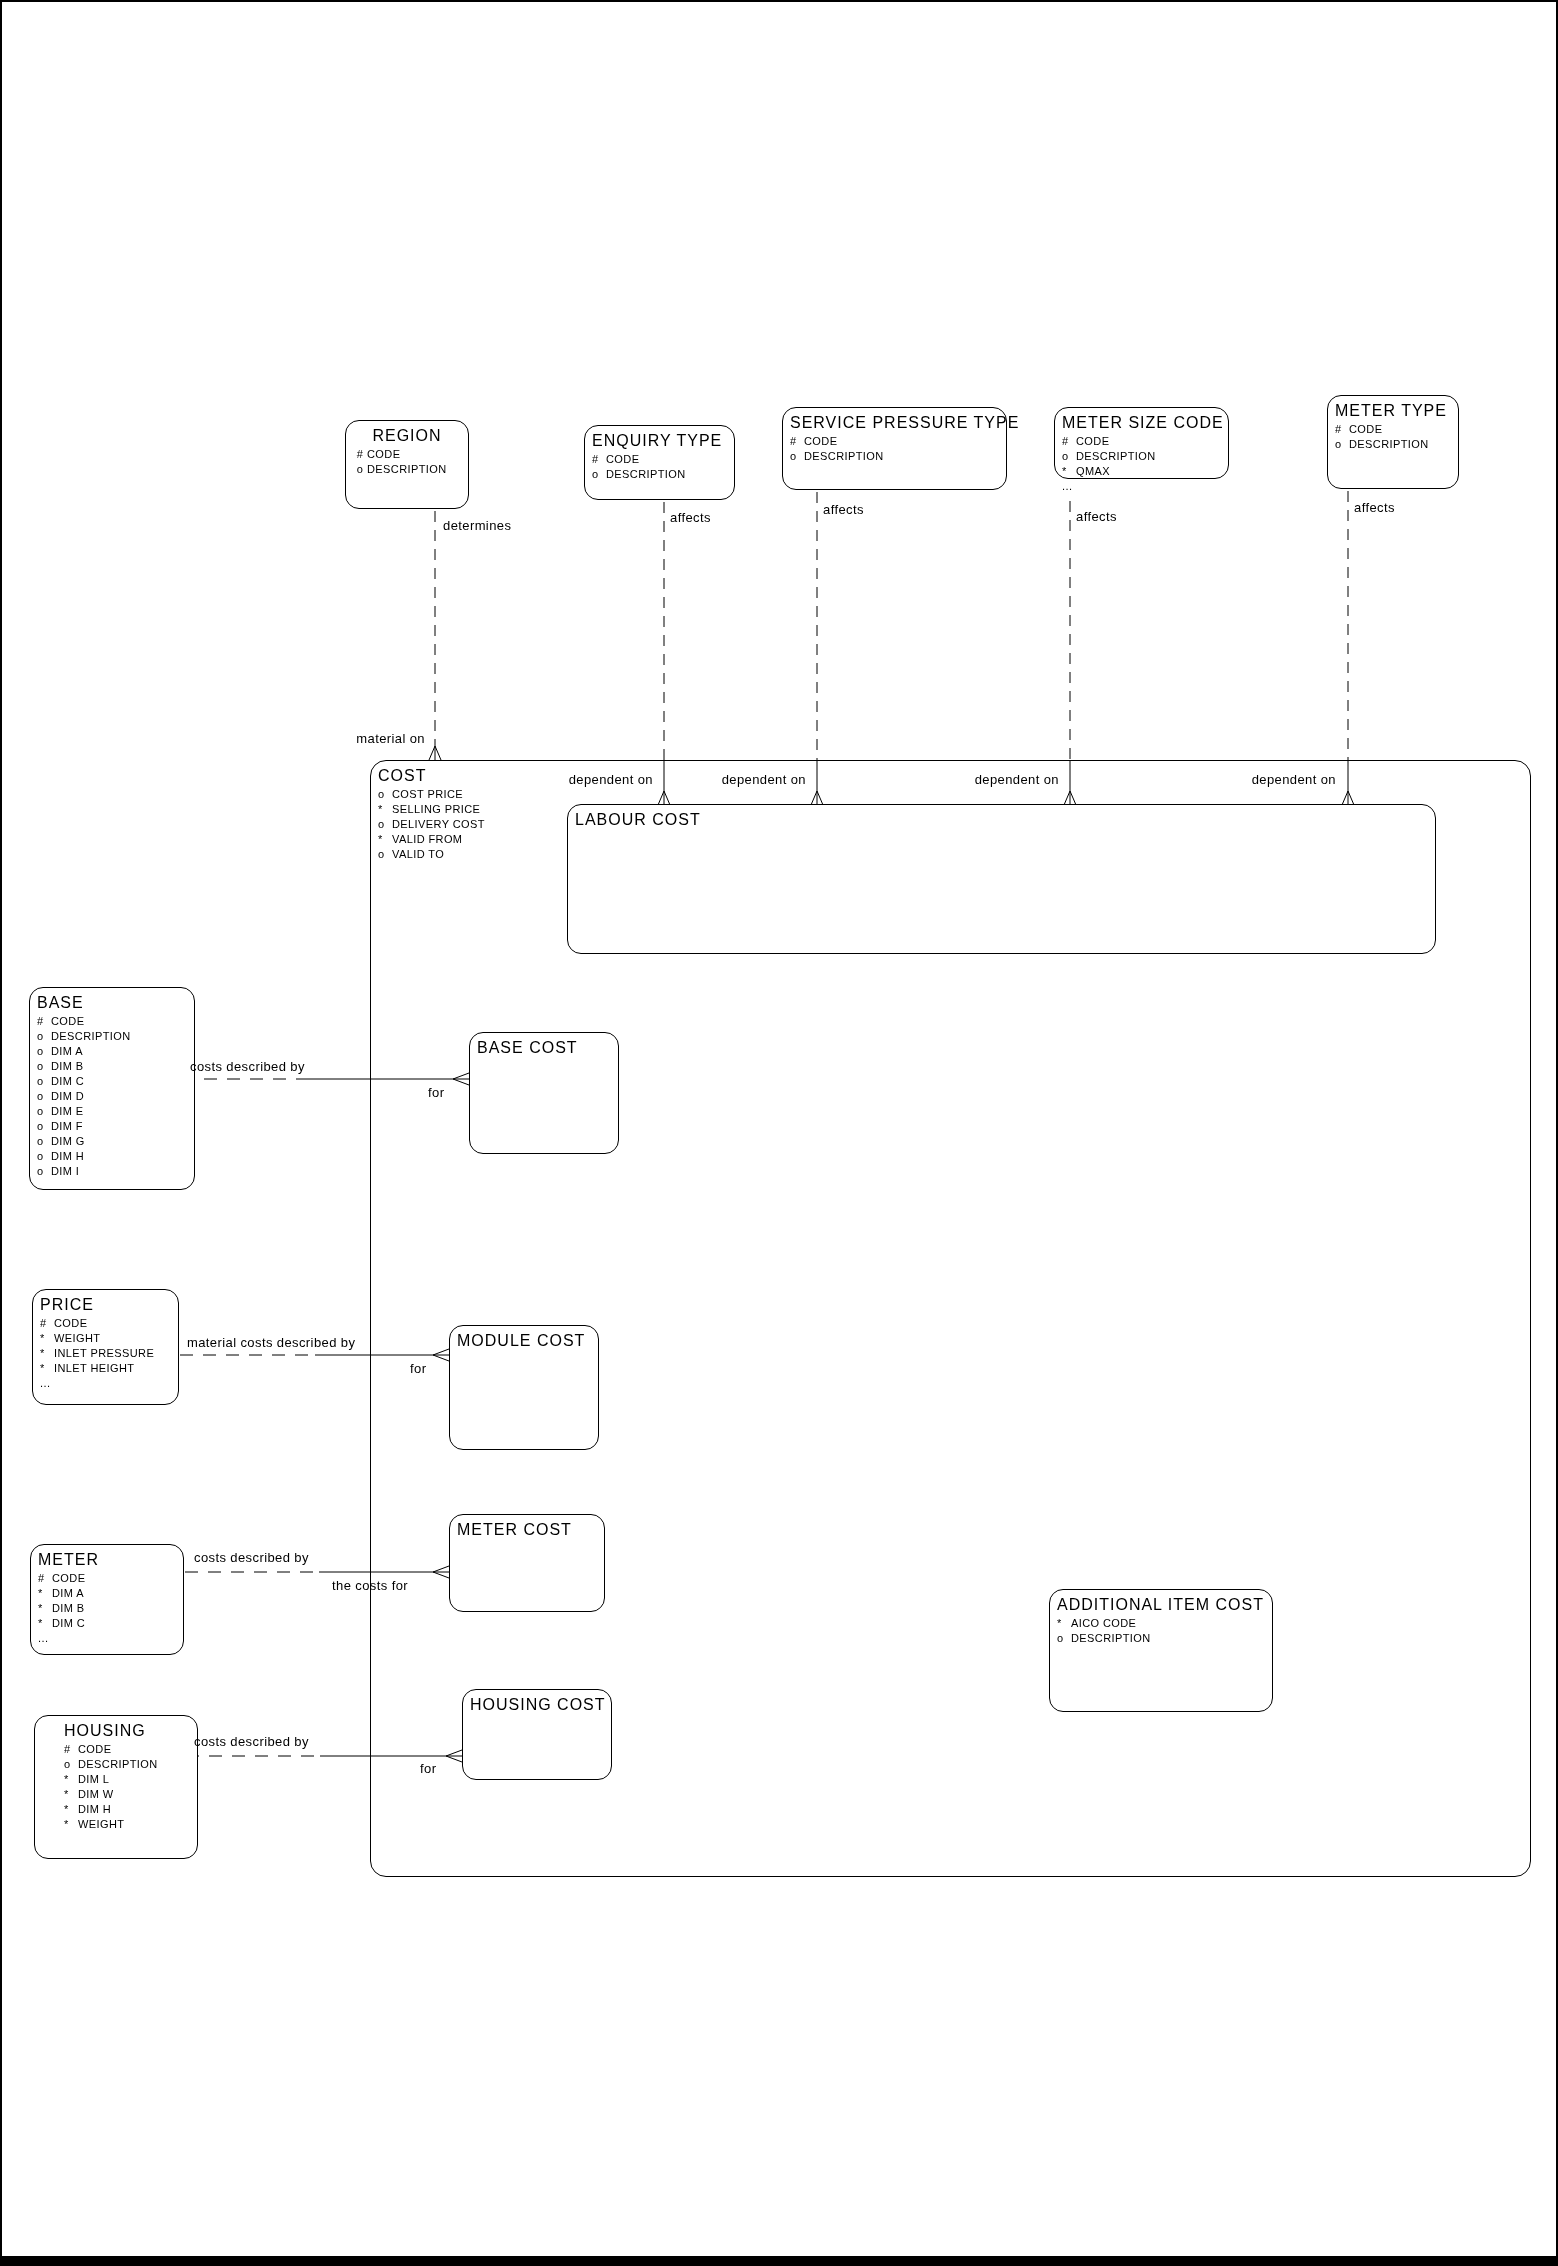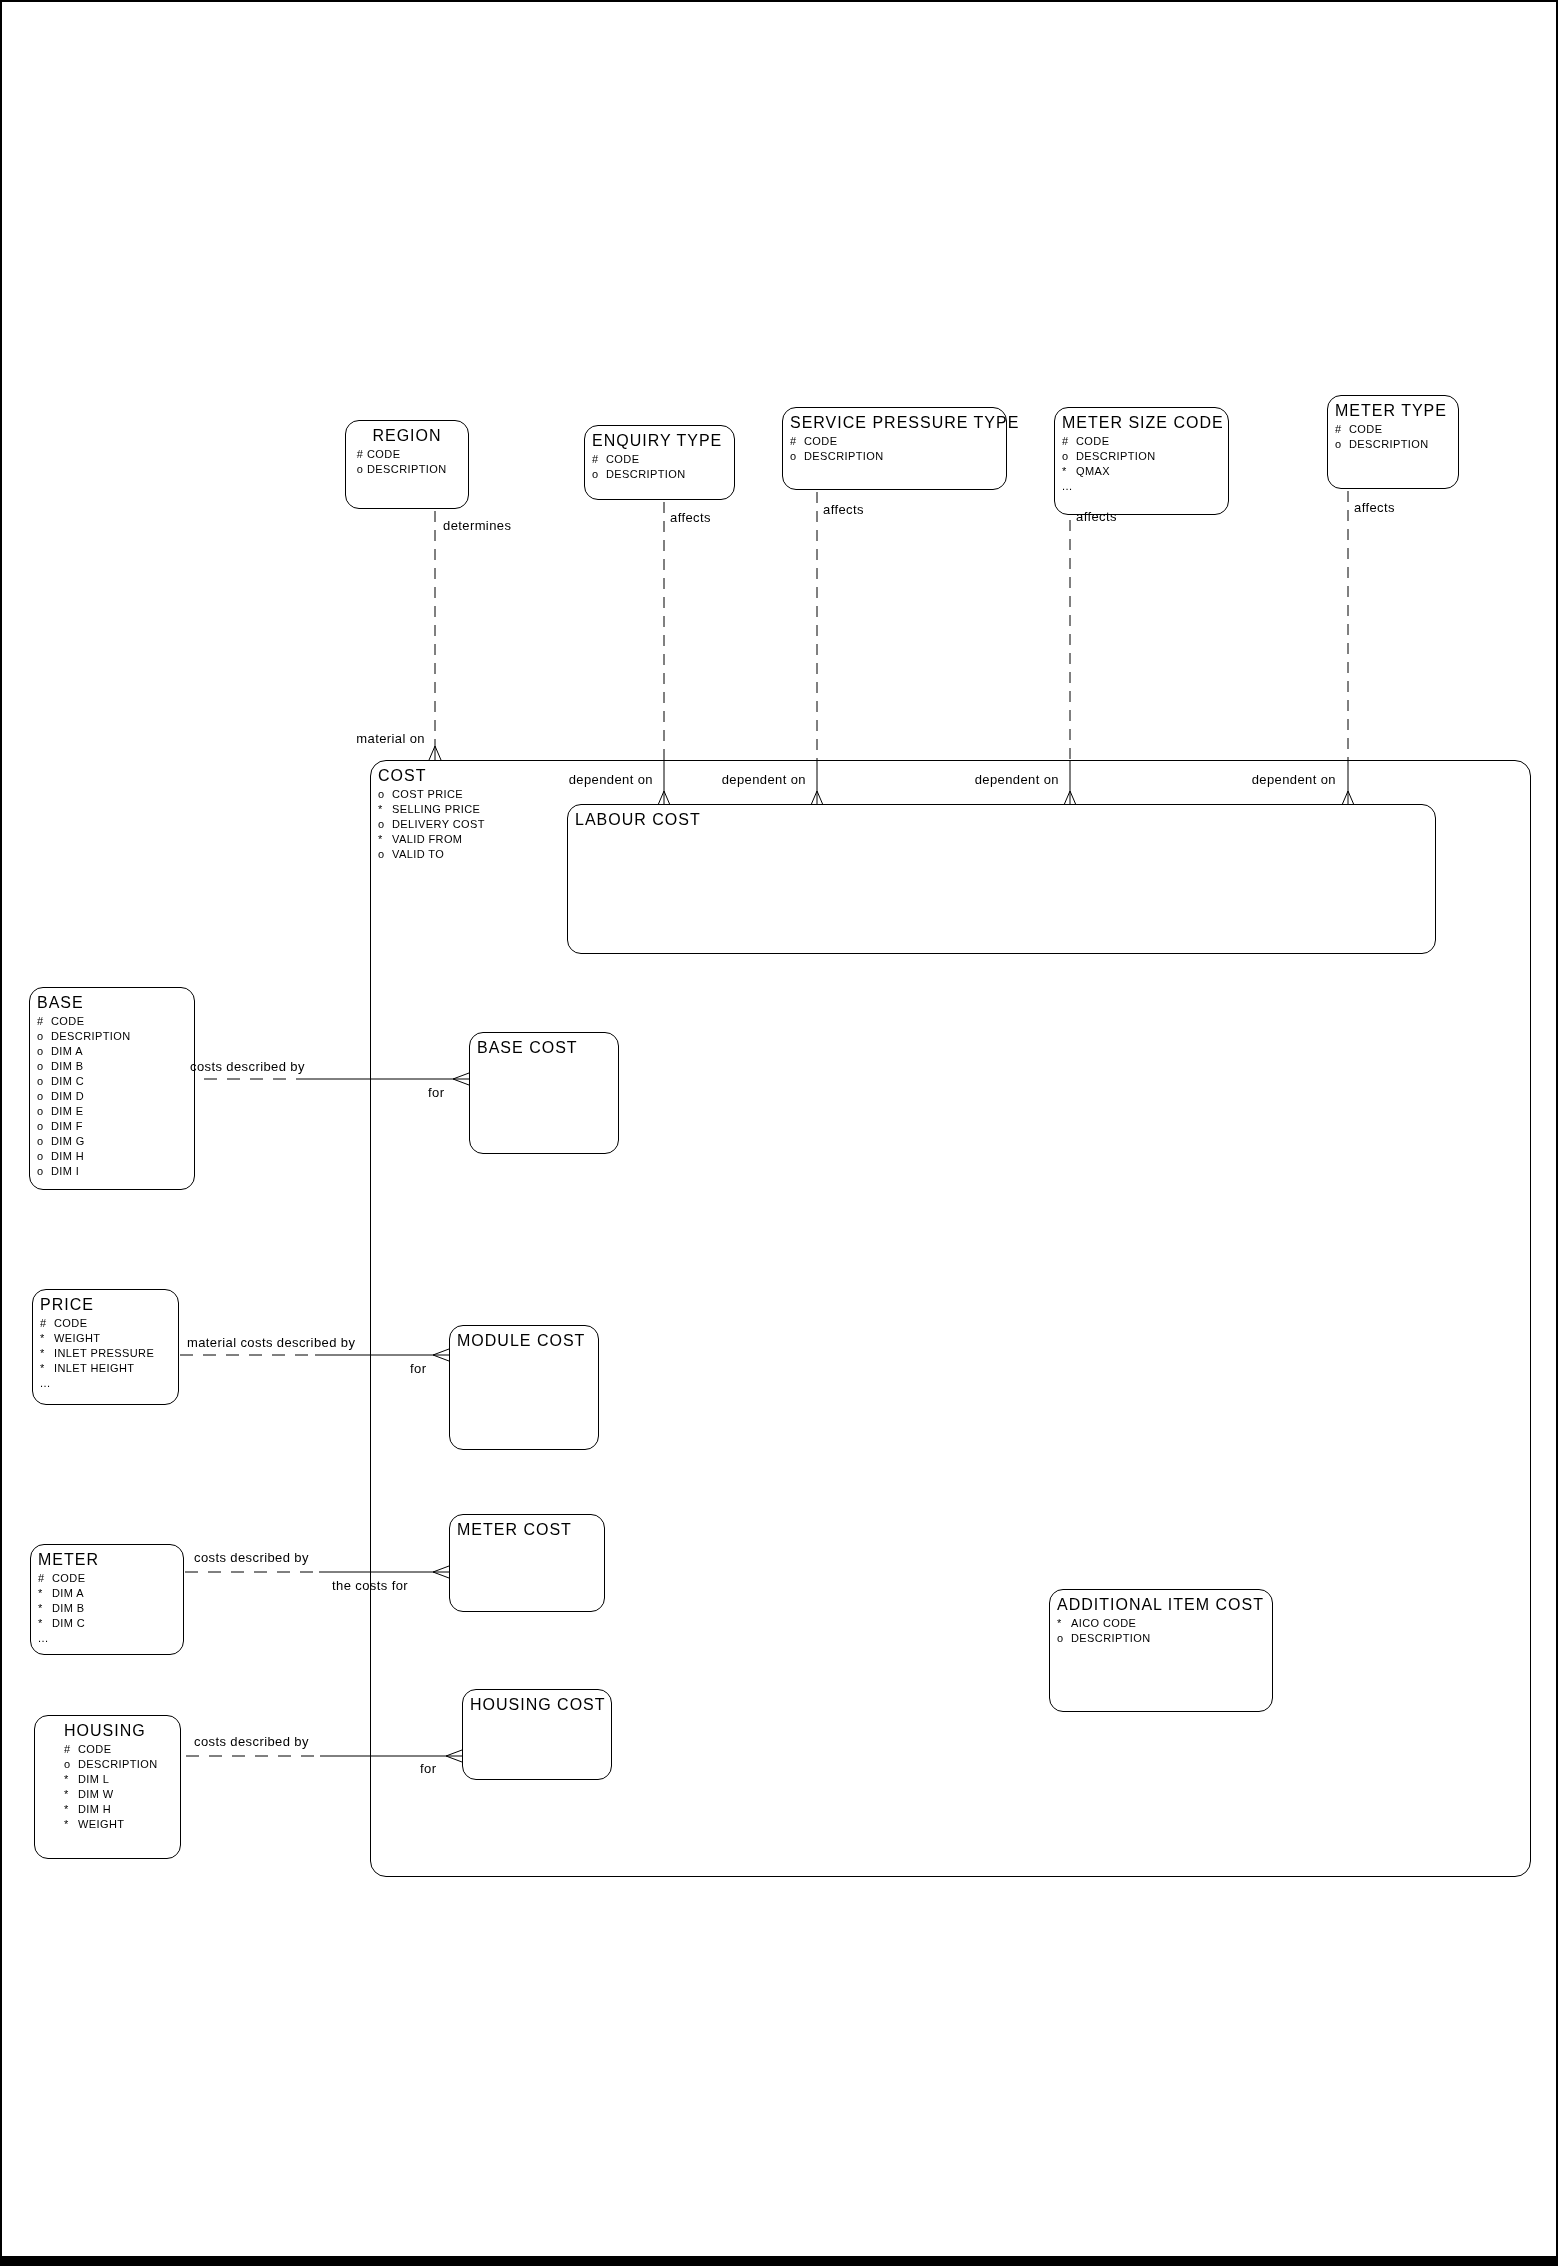--- a/index.html
+++ b/index.html
@@ -156,21 +156,21 @@
           <span class="m">#</span>
           <span class="t">CODE</span>
         </div>
         <div class="attr">
           <span class="m">o</span>
           <span class="t">DESCRIPTION</span>
         </div>
       </div>
   </div>
 
-  <div class="entity" style="left:1052px;top:405px;width:175px;height:108px;">
+  <div class="entity" style="left:1052px;top:405px;width:175px;height:72px;">
     <div class="etitle">METER SIZE CODE</div>
     <div class="attrs">
         <div class="attr">
           <span class="m">#</span>
           <span class="t">CODE</span>
         </div>
         <div class="attr">
           <span class="m">o</span>
           <span class="t">DESCRIPTION</span>
         </div>
@@ -328,21 +328,21 @@
           <span class="m">*</span>
           <span class="t">DIM C</span>
         </div>
         <div class="attr">
           <span class="m">...</span>
           <span class="t"></span>
         </div>
       </div>
   </div>
 
-  <div class="entity" style="left:32px;top:1713px;width:147px;height:144px;padding-left:29px;">
+  <div class="entity" style="left:32px;top:1713px;width:164px;height:144px;padding-left:29px;">
     <div class="etitle">HOUSING</div>
     <div class="attrs">
         <div class="attr">
           <span class="m">#</span>
           <span class="t">CODE</span>
         </div>
         <div class="attr">
           <span class="m">o</span>
           <span class="t">DESCRIPTION</span>
         </div>

